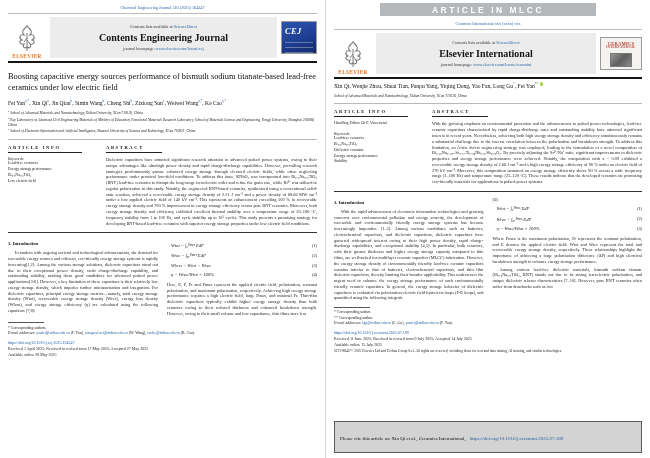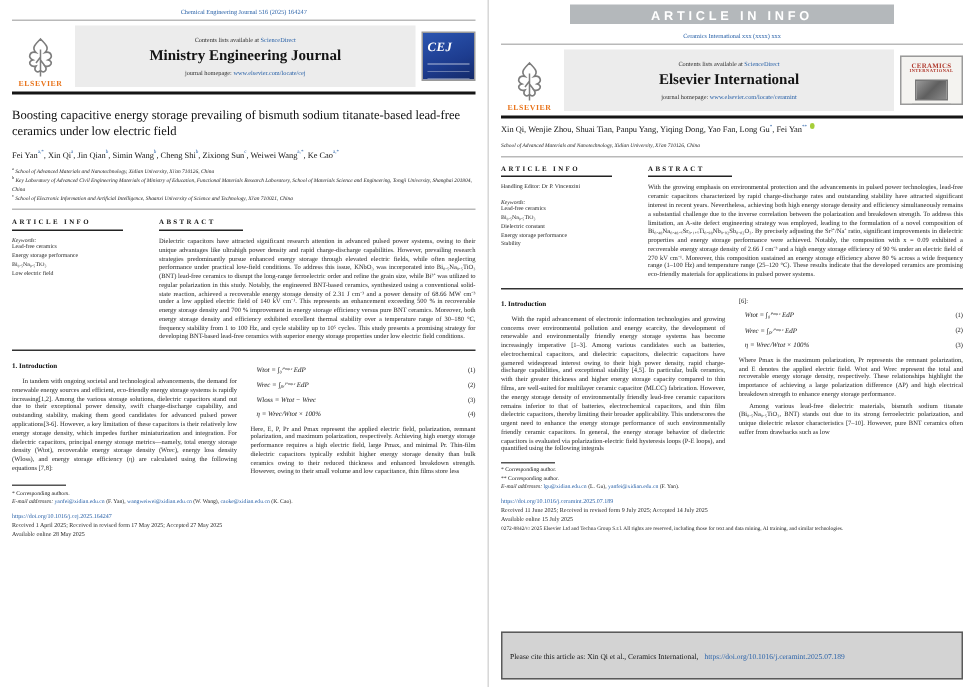--- a/index.html
+++ b/index.html
@@ -101,34 +101,34 @@
         <path d="M12 1 C8 5 6 7 9 10 C5 9 3 13 7 15 C3 16 5 20 9 19 C7 22 10 24 12 22 C14 24 17 22 15 19 C19 20 21 16 17 15 C21 13 19 9 15 10 C18 7 16 5 12 1 Z" fill="none" stroke="#7d7d7d" stroke-width="1.1"></path>
         <path d="M12 8 L12 26 M12 13 L9 17 M12 15 L15 19" stroke="#7d7d7d" stroke-width="1" fill="none"></path>
       </svg>
       <div class="elsevier-word">ELSEVIER</div>
     </div>
     <div class="contents-box">
       <div class="contents-line">
         <span>Contents lists available at</span>
         <span class="sd-link">ScienceDirect</span>
       </div>
-      <div class="journal-name">Ministry Engineering Journal</div>
+      <div class="journal-name">Contents Engineering Journal</div>
       <div class="homepage-line">
         <span>journal homepage:</span>
         <span class="url-link">www.elsevier.com/locate/cej</span>
       </div>
     </div>
     <div class="cover cover-cej">
       <div class="cej-title">CEJ</div>
       <div class="cej-lines"></div>
     </div>
   </div>
   <div class="thick-rule"></div>
 
-  <div class="title">Boosting capacitive energy storage prevailing of bismuth sodium titanate-based lead-free ceramics under low electric field</div>
+  <div class="title">Boosting capacitive energy sources performance of bismuth sodium titanate-based lead-free ceramics under low electric field</div>
 
   <div class="authors">
     <span class="author"><span>Fei Yan</span><sup>a,*</sup></span><span class="author"><span>Xin Qi</span><sup>a</sup></span><span class="author"><span>Jin Qian</span><sup>b</sup></span><span class="author"><span>Simin Wang</span><sup>b</sup></span><span class="author"><span>Cheng Shi</span><sup>b</sup></span><span class="author"><span>Zixiong Sun</span><sup>c</sup></span><span class="author"><span>Weiwei Wang</span><sup>a,*</sup></span><span class="author"><span>Ke Cao</span><sup>a,*</sup></span>
   </div>
 
   <div class="affils">
     <div class="affil"><sup>a</sup> <span>School of Advanced Materials and Nanotechnology, Xidian University, Xi'an 710126, China</span></div>
     <div class="affil"><sup>b</sup> <span>Key Laboratory of Advanced Civil Engineering Materials of Ministry of Education, Functional Materials Research Laboratory, School of Materials Science and Engineering, Tongji University, Shanghai 201804, China</span></div>
     <div class="affil"><sup>c</sup> <span>School of Electronic Information and Artificial Intelligence, Shaanxi University of Science and Technology, Xi'an 710021, China</span></div>
   </div>
@@ -191,21 +191,21 @@
   </div>
 
   <div class="footer-lines">
     <div class="doi-line">https://doi.org/10.1016/j.cej.2025.164247</div>
     <div class="meta-line">Received 1 April 2025; Received in revised form 17 May 2025; Accepted 27 May 2025</div>
     <div class="meta-line">Available online 28 May 2025</div>
   </div>
 </div>
 
 <div class="page" id="right-page">
-  <div class="banner">ARTICLE IN INFO</div>
+  <div class="banner">ARTICLE IN MLCC</div>
   <div class="journal-ref">Ceramics International xxx (xxxx) xxx</div>
   <div class="thin-rule"></div>
 
   <div class="header-band">
     <div class="elsevier-block">
       <svg class="elsevier-tree" width="24" height="28" viewBox="0 0 24 28">
         <path d="M12 1 C8 5 6 7 9 10 C5 9 3 13 7 15 C3 16 5 20 9 19 C7 22 10 24 12 22 C14 24 17 22 15 19 C19 20 21 16 17 15 C21 13 19 9 15 10 C18 7 16 5 12 1 Z" fill="none" stroke="#7d7d7d" stroke-width="1.1"></path>
         <path d="M12 8 L12 26 M12 13 L9 17 M12 15 L15 19" stroke="#7d7d7d" stroke-width="1" fill="none"></path>
       </svg>
       <div class="elsevier-word">ELSEVIER</div>

